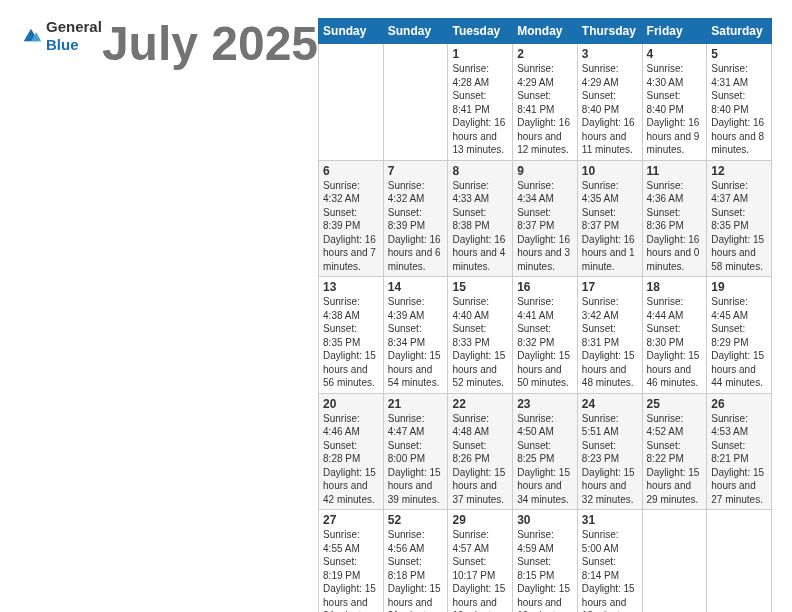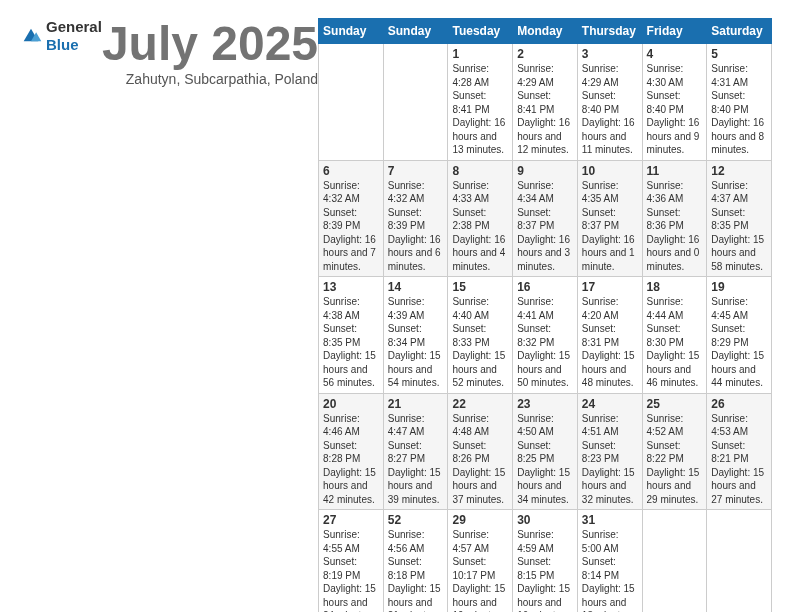--- a/index.html
+++ b/index.html
@@ -107,21 +107,20 @@
         <polygon points="5,22 15,5 25,22" fill="#1a6faf"></polygon>
         <polygon points="15,22 22,10 29,22" fill="#4a9fd4"></polygon>
       </svg>
       <div>
         <span class="logo-text-general">General</span><br>
         <span class="logo-text-blue">Blue</span>
       </div>
     </div>
     <div class="title-block">
       <div class="month-title">July 2025</div>
-      <div class="location">Zahutyn, Subcarpathia, Poland</div>
     </div>
   </div>
 
   <table class="calendar">
     <thead>
       <tr>
       <th>Sunday</th>
           <th>Sunday</th>
           <th>Tuesday</th>
           <th>Monday</th>
@@ -181,21 +180,21 @@
           <td>
             <span class="day-num">7</span>
             <div class="cell-text">Sunrise: 4:32 AM
 Sunset: 8:39 PM
 Daylight: 16 hours
 and 6 minutes.</div>
           </td>
           <td>
             <span class="day-num">8</span>
             <div class="cell-text">Sunrise: 4:33 AM
-Sunset: 2:38 PM
+Sunset: 8:38 PM
 Daylight: 16 hours
 and 4 minutes.</div>
           </td>
           <td>
             <span class="day-num">9</span>
             <div class="cell-text">Sunrise: 4:34 AM
 Sunset: 8:37 PM
 Daylight: 16 hours
 and 3 minutes.</div>
           </td>
@@ -245,21 +244,21 @@
           </td>
           <td>
             <span class="day-num">16</span>
             <div class="cell-text">Sunrise: 4:41 AM
 Sunset: 8:32 PM
 Daylight: 15 hours
 and 50 minutes.</div>
           </td>
           <td>
             <span class="day-num">17</span>
-            <div class="cell-text">Sunrise: 4:20 AM
+            <div class="cell-text">Sunrise: 3:42 AM
 Sunset: 8:31 PM
 Daylight: 15 hours
 and 48 minutes.</div>
           </td>
           <td>
             <span class="day-num">18</span>
             <div class="cell-text">Sunrise: 4:44 AM
 Sunset: 8:30 PM
 Daylight: 15 hours
 and 46 minutes.</div>
@@ -276,41 +275,41 @@
           <td>
             <span class="day-num">20</span>
             <div class="cell-text">Sunrise: 4:46 AM
 Sunset: 8:28 PM
 Daylight: 15 hours
 and 42 minutes.</div>
           </td>
           <td>
             <span class="day-num">21</span>
             <div class="cell-text">Sunrise: 4:47 AM
-Sunset: 8:27 PM
+Sunset: 8:00 PM
 Daylight: 15 hours
 and 39 minutes.</div>
           </td>
           <td>
             <span class="day-num">22</span>
             <div class="cell-text">Sunrise: 4:48 AM
 Sunset: 8:26 PM
 Daylight: 15 hours
 and 37 minutes.</div>
           </td>
           <td>
             <span class="day-num">23</span>
             <div class="cell-text">Sunrise: 4:50 AM
 Sunset: 8:25 PM
 Daylight: 15 hours
 and 34 minutes.</div>
           </td>
           <td>
             <span class="day-num">24</span>
-            <div class="cell-text">Sunrise: 4:51 AM
+            <div class="cell-text">Sunrise: 5:51 AM
 Sunset: 8:23 PM
 Daylight: 15 hours
 and 32 minutes.</div>
           </td>
           <td>
             <span class="day-num">25</span>
             <div class="cell-text">Sunrise: 4:52 AM
 Sunset: 8:22 PM
 Daylight: 15 hours
 and 29 minutes.</div>

